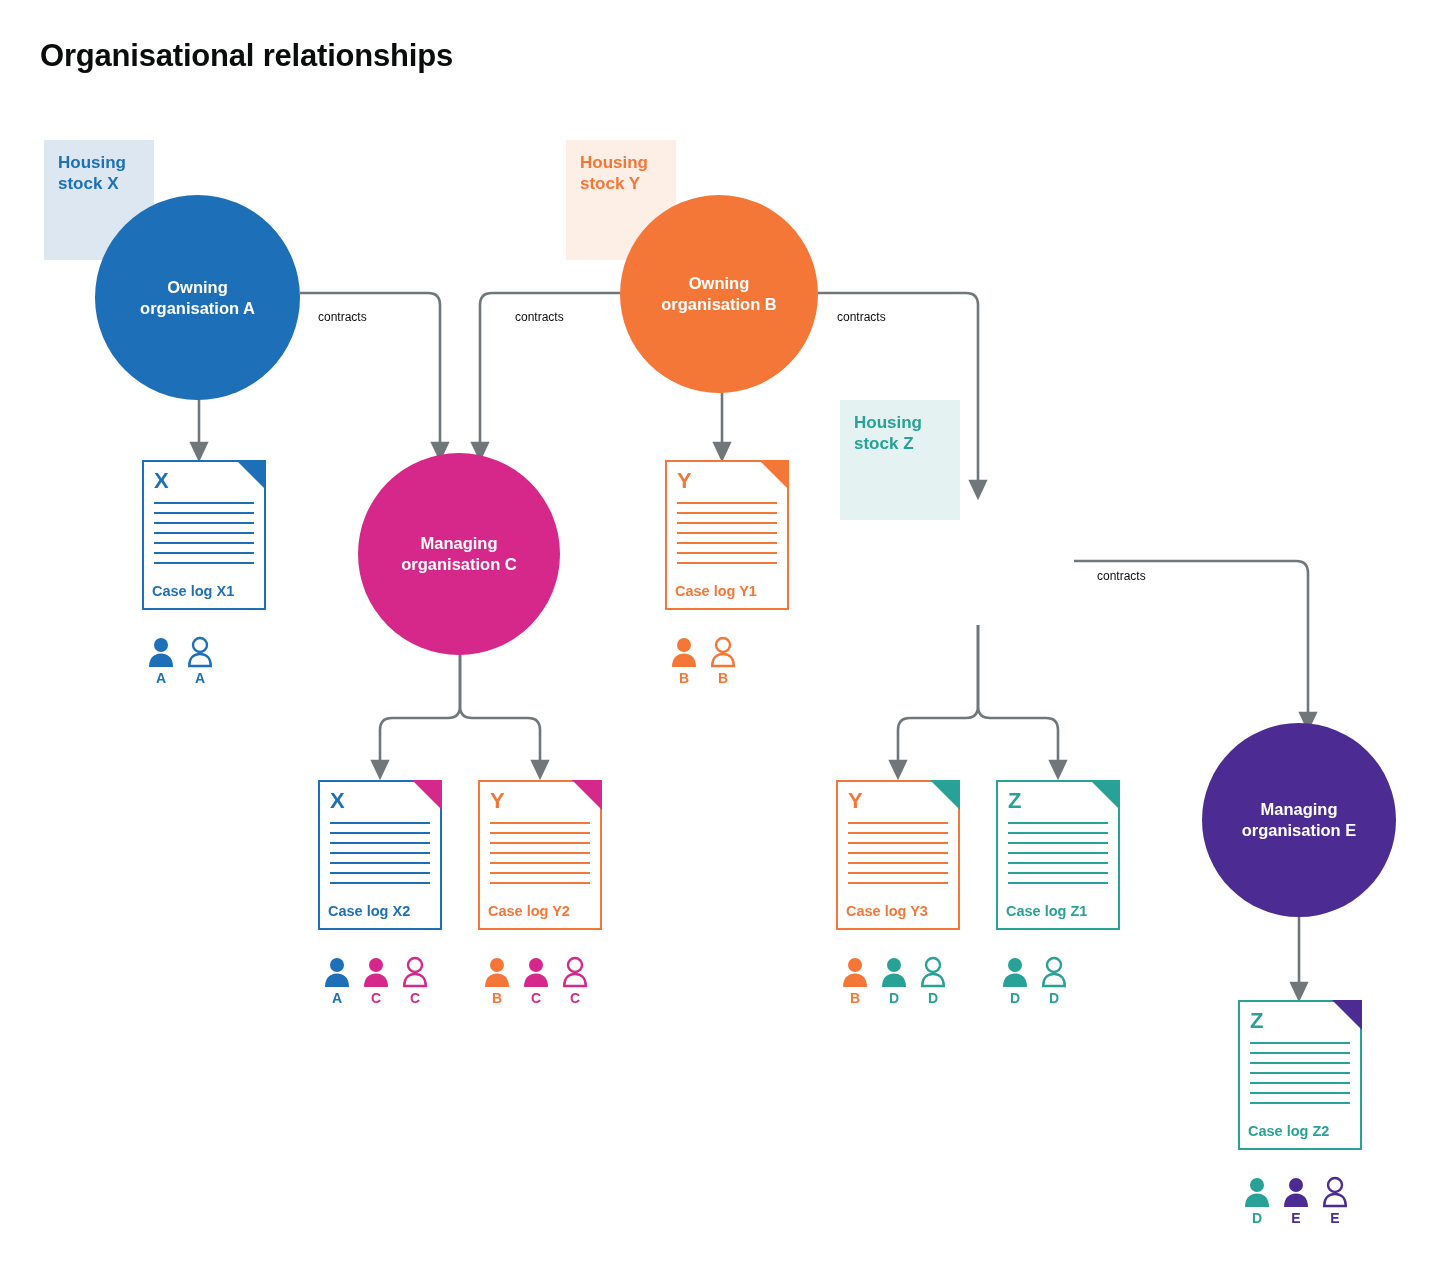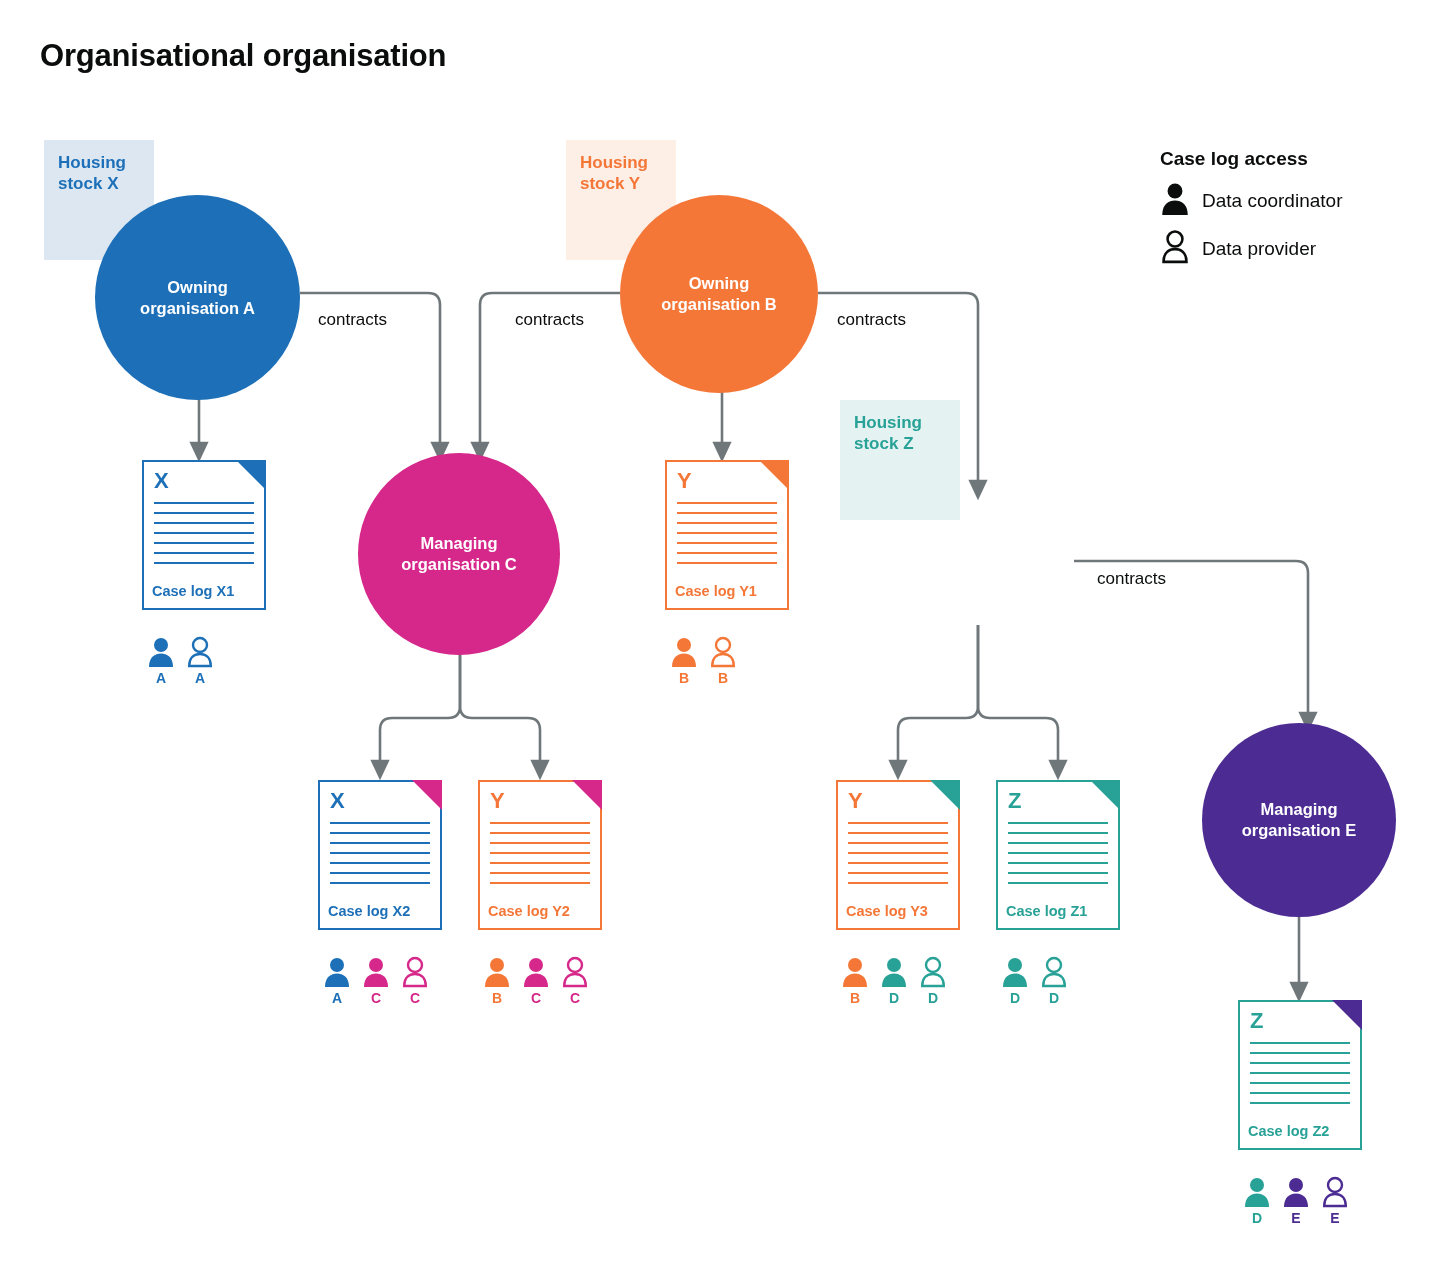--- a/index.html
+++ b/index.html
@@ -28,21 +28,21 @@
   svg.edges {
     position: absolute;
     left: 0;
     top: 0;
     width: 1440px;
     height: 1280px;
     pointer-events: none;
   }
   .edge-label {
     position: absolute;
-    font-size: 17px;
+    font-size: 12px;
     color: #0b0c0c;
     white-space: nowrap;
   }
   
   .stock {
     position: absolute;
     padding: 12px 14px 14px 14px;
     font-size: 17px;
     font-weight: bold;
     line-height: 1.25;
@@ -151,21 +151,21 @@
   }
   #legend .lrow span.txt {
     font-size: 19px;
   }
 </style>
 </head>
 <body>
 
 <div id="stage">
 
-  <div id="title">Organisational organisation</div>
+  <div id="title">Organisational relationships</div>
 
   <svg class="edges" viewBox="0 0 1440 1280">
     <defs>
       <marker id="arrow" markerWidth="9" markerHeight="9" refX="4.5" refY="4.3" orient="auto">
         <path d="M0.6,0.6 L8.4,4.3 L0.6,8.0 z" fill="#6f777b"></path>
       </marker>
     </defs>
     <g fill="none" stroke="#6f777b" stroke-width="2.6" marker-end="url(#arrow)">
 
       <path d="M199,389 L199,452"></path>
@@ -515,35 +515,14 @@
       <span class="glyph">
         <svg width="28" height="32" viewBox="0 0 28 32">
             <circle cx="14" cy="9" r="7" fill="none" stroke="#4c2c92" stroke-width="2.4"></circle>
             <path d="M3.2,30 C3.2,21 8.6,18 14,18 C19.4,18 24.8,21 24.8,30 Z" fill="none" stroke="#4c2c92" stroke-width="2.4"></path>
           </svg>
       </span>
       <span class="lbl" style="color:#4c2c92;">E</span>
     </div>
   </div>
 
-  <div id="legend">
-    <div class="ltitle">Case log access</div>
-    <div class="lrow">
-      <span>
-        <svg width="30" height="34" viewBox="0 0 28 32">
-            <circle cx="14" cy="8.5" r="7" fill="#0b0c0c"></circle>
-            <path d="M2,31 C2,21 8,17.5 14,17.5 C20,17.5 26,21 26,31 Z" fill="#0b0c0c"></path>
-          </svg>
-      </span>
-      <span class="txt">Data coordinator</span>
-    </div>
-    <div class="lrow">
-      <span>
-        <svg width="30" height="34" viewBox="0 0 28 32">
-            <circle cx="14" cy="8.5" r="7" fill="none" stroke="#0b0c0c" stroke-width="2.4"></circle>
-            <path d="M3.2,30 C3.2,21 8.6,18 14,18 C19.4,18 24.8,21 24.8,30 Z" fill="none" stroke="#0b0c0c" stroke-width="2.4"></path>
-          </svg>
-      </span>
-      <span class="txt">Data provider</span>
-    </div>
-  </div>
 
 </div>
 
 </body></html>

